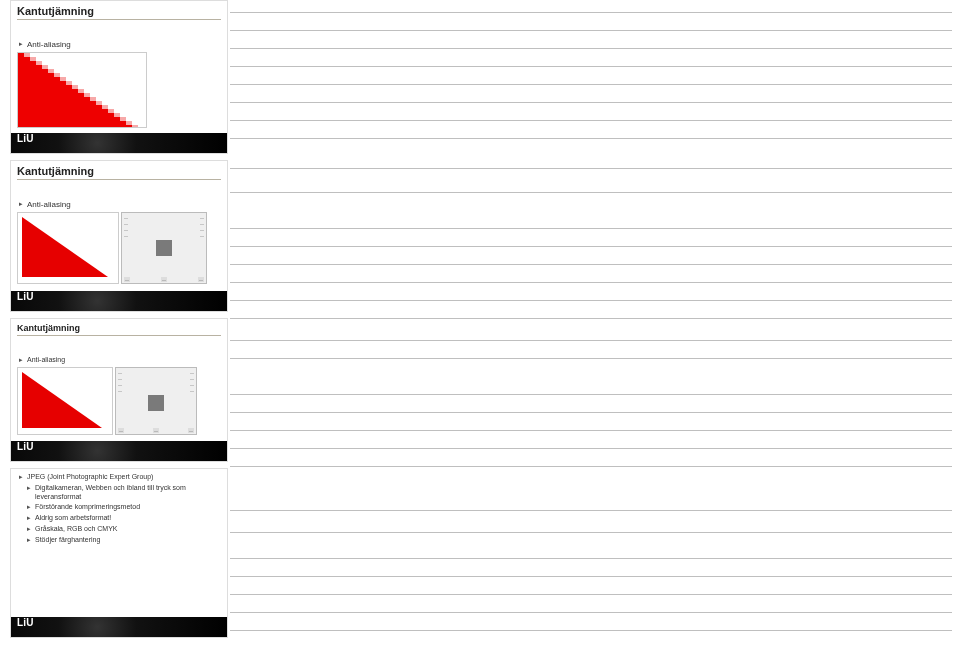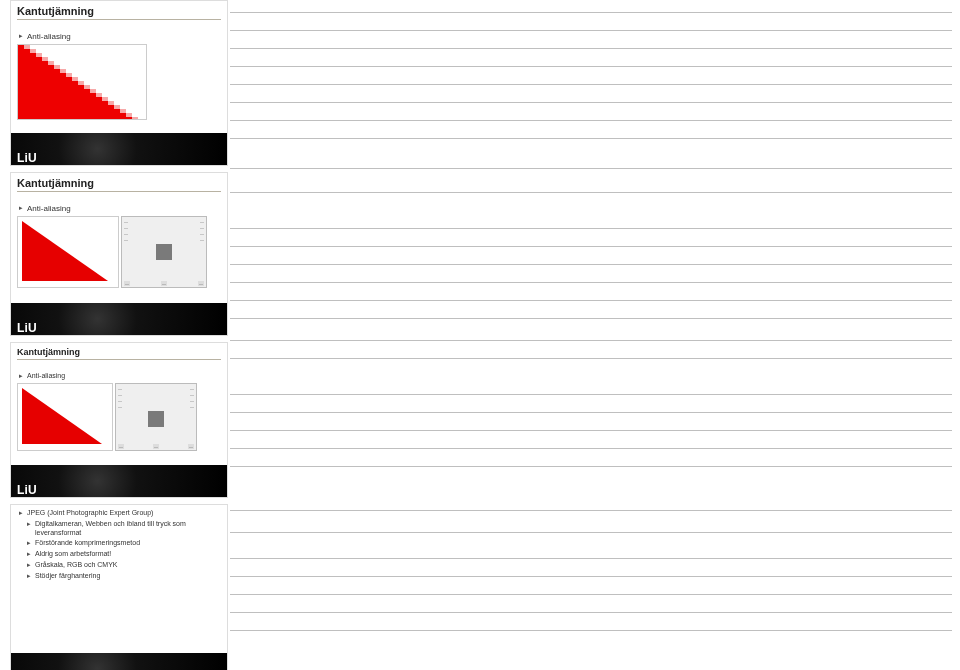--- a/index.html
+++ b/index.html
@@ -42,21 +42,21 @@
   .slide-body {
     padding: 4px 6px 2px 6px;
     background: #fff;
   }
   .slide-title {
     font-size: 11px;
     font-weight: 700;
     color: #222;
     border-bottom: 1px solid #b8b2a2;
     padding-bottom: 2px;
-    margin-bottom: 12px;
+    margin-bottom: 20px;
   }
   .slide-title.small { font-size: 9px; }
   .bullet {
     font-size: 8px;
     color: #333;
     position: relative;
     padding-left: 10px;
     margin-bottom: 2px;
     line-height: 1.25;
   }
@@ -64,28 +64,28 @@
     content: "▸";
     position: absolute;
     left: 2px;
     top: 0;
     color: #555;
     font-size: 7px;
   }
   .bullet.sub { padding-left: 18px; }
   .bullet.sub::before { left: 10px; }
   .footer {
-    height: 32px;
+    height: 20px;
     background: #111;
     color: #fff;
     display: flex;
-    align-items: flex-end;
+    align-items: flex-start;
     padding: 0 6px;
     font-weight: 700;
-    font-size: 12px;
+    font-size: 10px;
     letter-spacing: 0.2px;
     background-image: radial-gradient(circle at 40% 50%, #333 0, #111 30%, #000 100%);
   }
   .footer .brand { color: #fff; }
   .img-area {
     margin-top: 2px;
   }
   
   .aliased {
     width: 130px;

